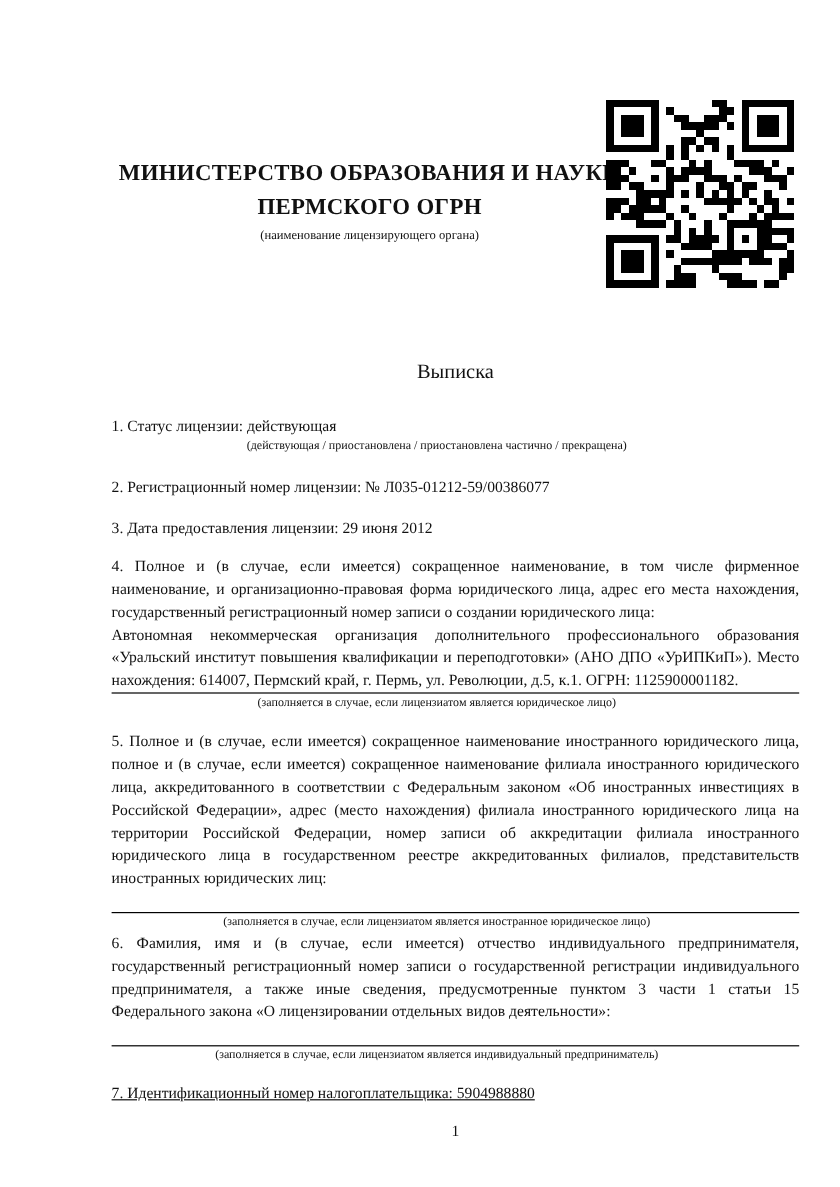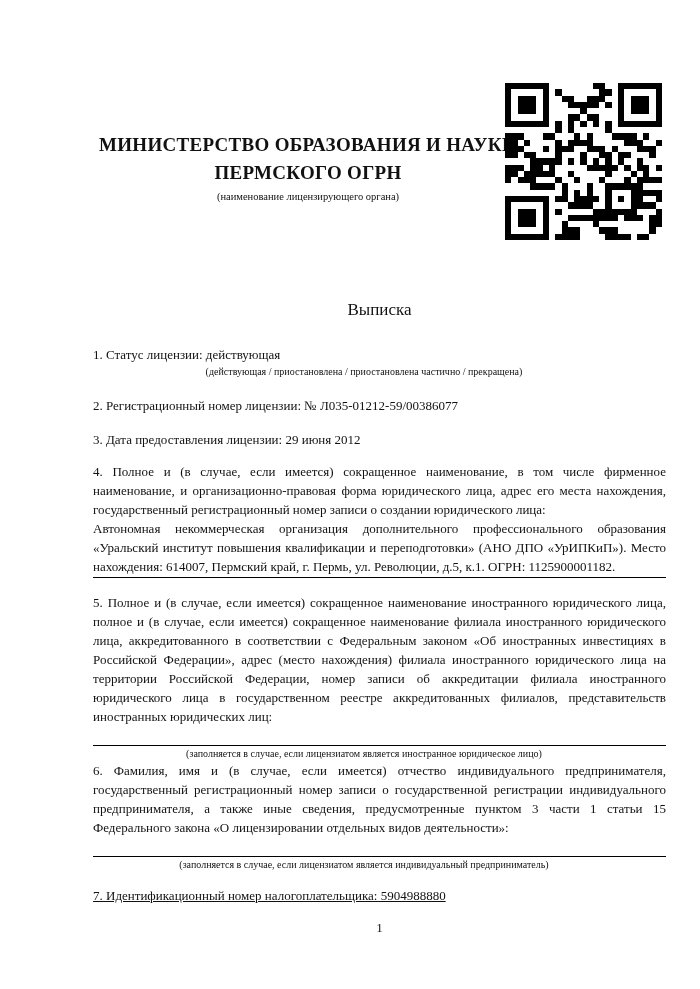--- a/index.html
+++ b/index.html
@@ -415,20 +415,21 @@
   </div>
 
   <div class="body-text item-2">2. Регистрационный номер лицензии: № Л035-01212-59/00386077</div>
 
   <div class="body-text item-3">3. Дата предоставления лицензии: 29 июня 2012</div>
 
   <div class="body-text item-4">
     <div class="para">4. Полное и (в случае, если имеется) сокращенное наименование, в том числе фирменное наименование, и организационно-правовая форма юридического лица, адрес его места нахождения, государственный регистрационный номер записи о создании юридического лица:</div>
     <div class="para">Автономная некоммерческая организация дополнительного профессионального образования «Уральский институт повышения квалификации и переподготовки» (АНО ДПО «УрИПКиП»). Место нахождения: 614007, Пермский край, г. Пермь, ул. Революции, д.5, к.1. ОГРН: 1125900001182.</div>
     <div class="rule"></div>
+    <div class="caption">(заполняется в случае, если лицензиатом является юридическое лицо)</div>
   </div>
 
   <div class="body-text item-5">
     <div class="para">5. Полное и (в случае, если имеется) сокращенное наименование иностранного юридического лица, полное и (в случае, если имеется) сокращенное наименование филиала иностранного юридического лица, аккредитованного в соответствии с Федеральным законом «Об иностранных инвестициях в Российской Федерации», адрес (место нахождения) филиала иностранного юридического лица на территории Российской Федерации, номер записи об аккредитации филиала иностранного юридического лица в государственном реестре аккредитованных филиалов, представительств иностранных юридических лиц:</div>
     <div class="blank-rule"><span></span></div>
     <div class="caption">(заполняется в случае, если лицензиатом является иностранное юридическое лицо)</div>
   </div>
 
   <div class="body-text item-6">
     <div class="para">6. Фамилия, имя и (в случае, если имеется) отчество индивидуального предпринимателя, государственный регистрационный номер записи о государственной регистрации индивидуального предпринимателя, а также иные сведения, предусмотренные пунктом 3 части 1 статьи 15 Федерального закона «О лицензировании отдельных видов деятельности»:</div>

